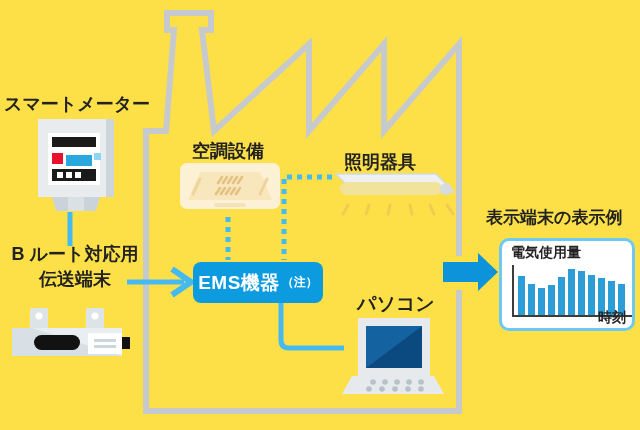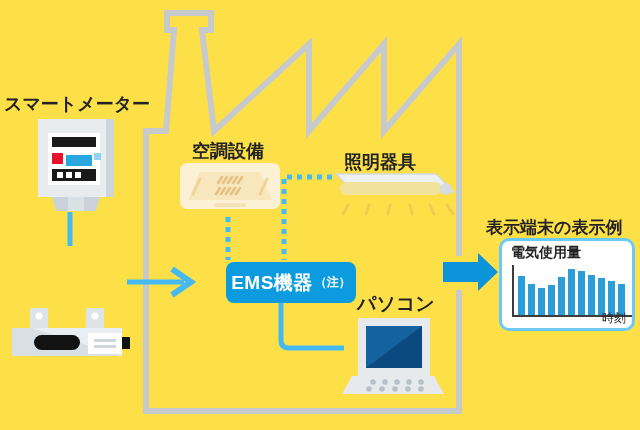--- a/index.html
+++ b/index.html
@@ -5,34 +5,34 @@
   html,body{margin:0;padding:0;background:#fff;}
   #stage{position:relative;width:640px;height:430px;background:#fde047;overflow:hidden;
          font-family:"Liberation Sans","DejaVu Sans",sans-serif;color:#222;}
   .abs{position:absolute;}
   .lbl{position:absolute;font-weight:bold;color:#222;white-space:nowrap;}
   #smart-meter-label{left:4px;top:92px;font-size:18px;}
   #b-route-label{left:0;top:242px;width:150px;text-align:center;font-size:18px;line-height:25px;}
   #aircon-label{left:186px;top:139px;font-size:18px;margin-left:6px;}
   #lighting-label{left:344px;top:150px;font-size:18px;}
   #pc-label{left:357px;top:291px;font-size:19px;}
-  #display-title{left:486px;top:216px;font-size:17px;}
+  #display-title{left:486px;top:206px;font-size:17px;}
   #ems-box{position:absolute;left:193px;top:262px;width:130px;height:41px;background:#0d9be0;
            border-radius:8px;display:flex;align-items:center;justify-content:center;gap:2px;
-           color:#fff;font-weight:bold;margin-left:33px;}
+           color:#fff;font-weight:bold;}
   #ems-box .main{font-size:19px;letter-spacing:.5px;}
   #ems-box .note{font-size:12px;}
   #display-panel{position:absolute;left:499px;top:238px;width:136px;height:93px;background:#fff;
                  border:3px solid #6cc9f5;border-radius:10px;box-sizing:border-box;padding-left:44px;}
   #chart-title{position:absolute;left:9px;top:3px;font-size:14px;font-weight:bold;}
   #bar-chart{position:absolute;left:10px;top:24px;width:114px;height:50px;
              border-left:2px solid #3c3c3c;border-bottom:2px solid #3c3c3c;
              display:flex;align-items:flex-end;gap:3px;padding-left:4px;box-sizing:content-box;}
   #bar-chart .bar{width:7px;}
-  #xlabel{position:absolute;right:6px;bottom:1px;font-size:12px;font-weight:normal;}
+  #xlabel{position:absolute;right:6px;bottom:1px;font-size:14px;font-weight:bold;}
   svg{display:block;}
 </style>
 </head>
 <body>
 
 <div id="stage">
 
   <svg class="abs" style="left:0;top:0" width="640" height="430" viewBox="0 0 640 430">
     <path d="M146,414 L146,131 L166,131 L174,30 L167,30 L167,13 L211,13 L211,30 L202,30 L214,131
              L309,44 L309,131 L384,44 L384,131 L459,44 L459,256 M459,290 L459,411 L143,411" fill="none" stroke="#c7cacc" stroke-width="6"></path>
@@ -130,20 +130,24 @@
         <circle cx="79" cy="64" r="2.8"></circle>
       <circle cx="27" cy="71" r="2.8"></circle>
         <circle cx="40" cy="71" r="2.8"></circle>
         <circle cx="53" cy="71" r="2.8"></circle>
       <circle cx="66" cy="71" r="2.8"></circle>
         <circle cx="79" cy="71" r="2.8"></circle>
     </g>
   </svg>
 
   <div class="lbl" id="smart-meter-label">スマートメーター</div>
+  <div class="lbl" id="b-route-label">
+    <div>B ルート対応用</div>
+    <div>伝送端末</div>
+  </div>
   <div class="lbl" id="aircon-label">空調設備</div>
   <div class="lbl" id="lighting-label">照明器具</div>
   <div class="lbl" id="pc-label">パソコン</div>
   <div class="lbl" id="display-title">表示端末の表示例</div>
 
   <div id="ems-box">
     <span class="main">EMS機器</span>
     <span class="note">（注）</span>
   </div>
 

